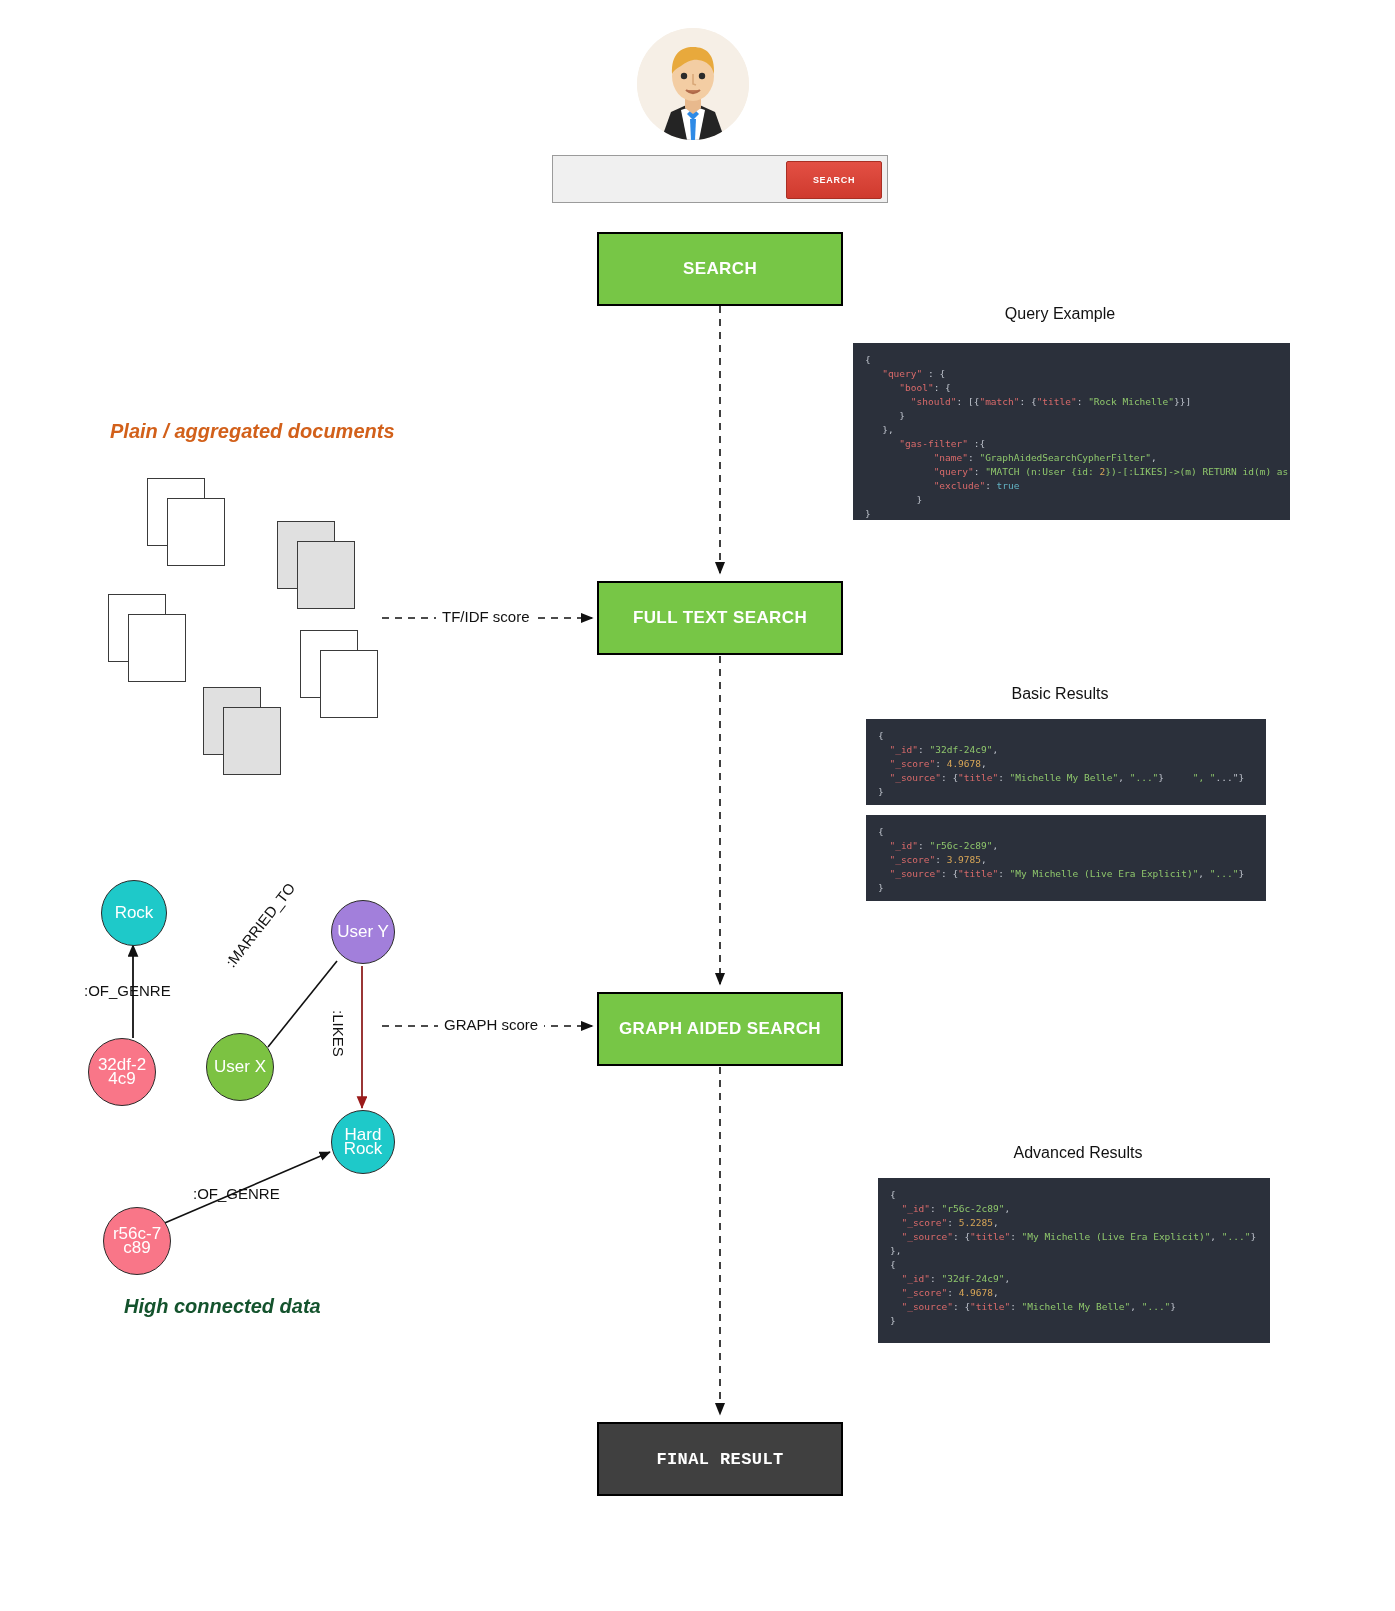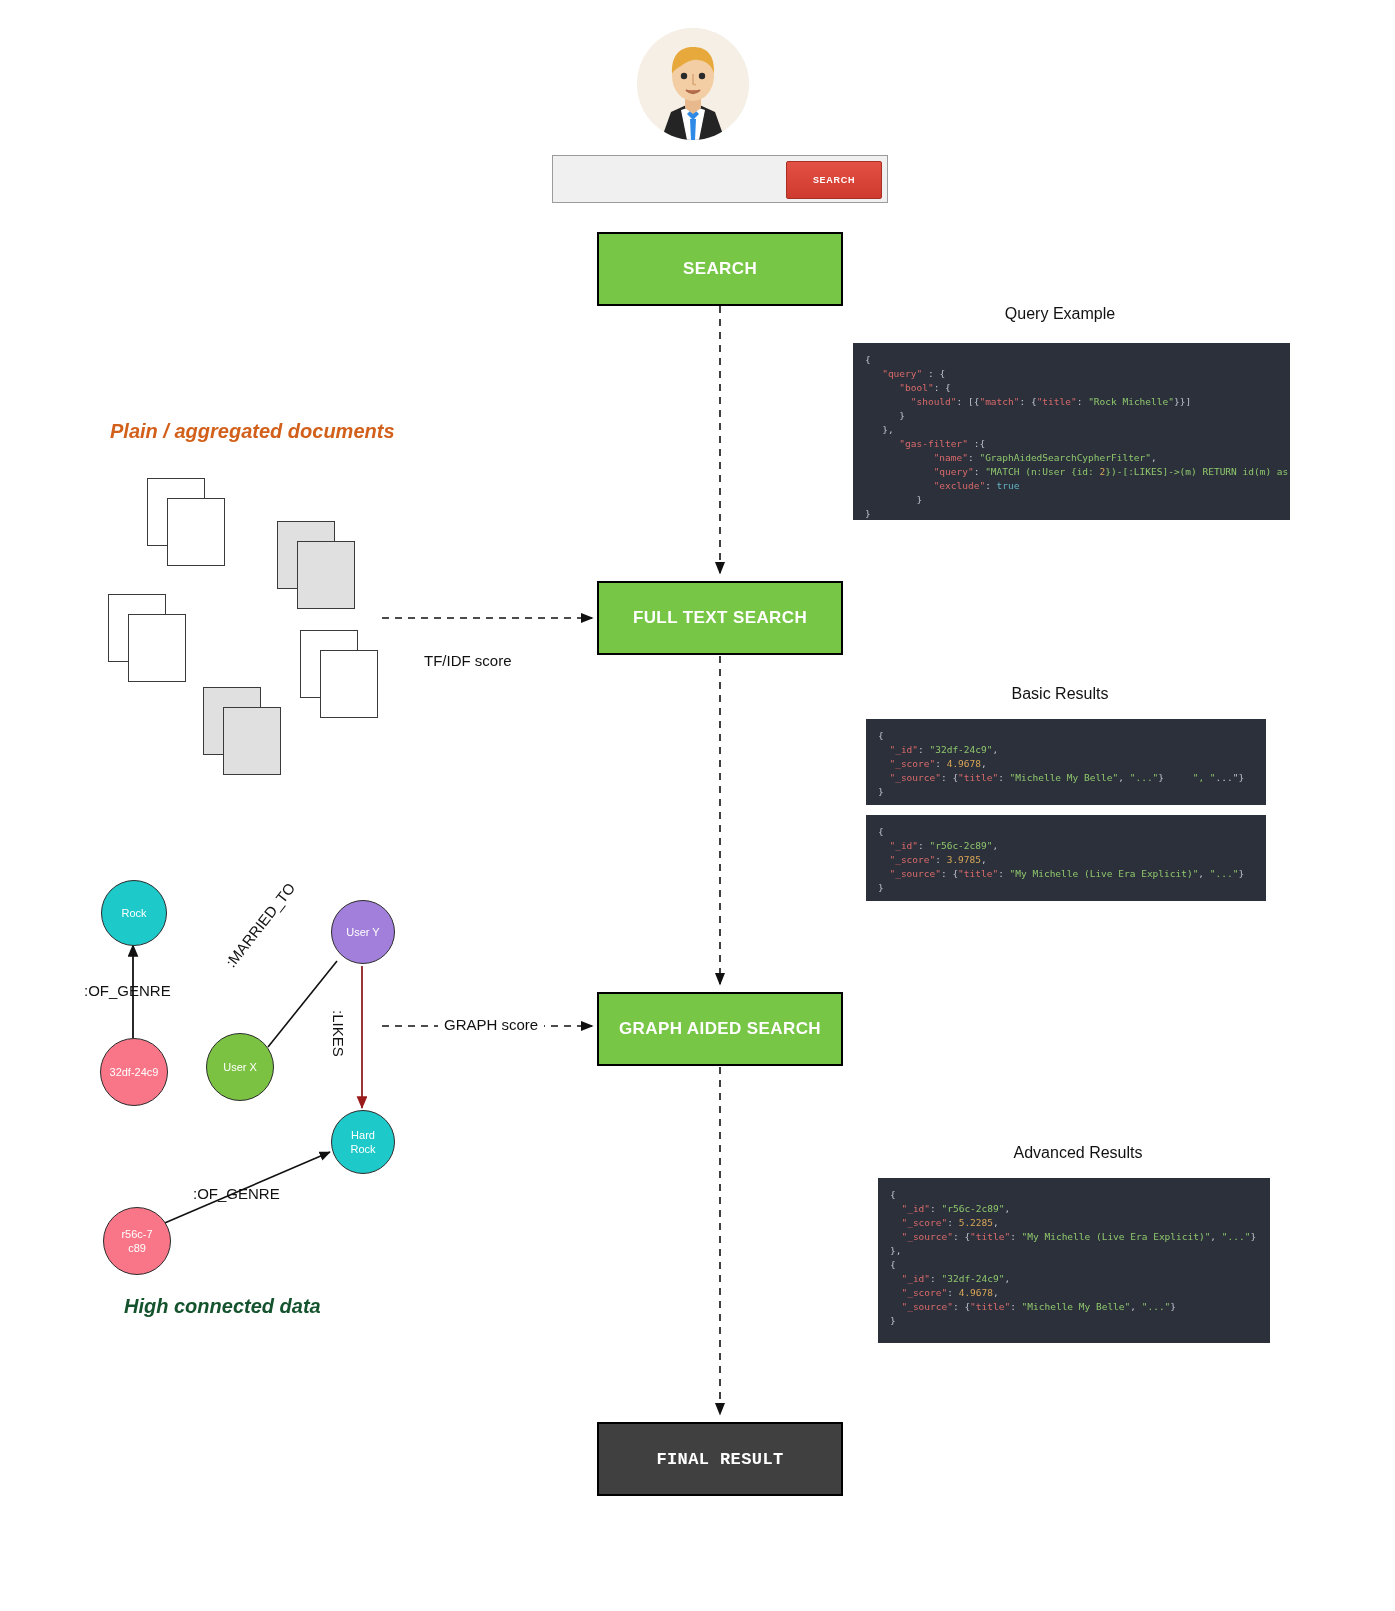--- a/index.html
+++ b/index.html
@@ -62,21 +62,21 @@
   #lbl-docs{left:110px;top:420px;color:#d2601a;}
   #lbl-graph{left:124px;top:1295px;color:#14532d;}
 
   
   .docstack{width:74px;height:74px;}
   .doc{position:absolute;width:58px;height:68px;border:1.4px solid #3a3a3a;box-sizing:border-box;}
   .doc.white{background:#ffffff;}
   .doc.gray{background:#e0e0e0;}
   .node{position:absolute;border-radius:50%;border:1.6px solid #2b2b2b;
         display:flex;align-items:center;justify-content:center;
-        color:#fff;font-size:11px;text-align:center;line-height:14px;}
+        color:#fff;font-size:17px;text-align:center;line-height:14px;}
   .n-cyan{background:#1ec9c9;}
   .n-pink{background:#f97688;}
   .n-green{background:#7cc242;}
   .n-purple{background:#a27fdb;}
 
   .glabel{position:absolute;font-size:15px;color:#111;white-space:nowrap;}
 
   
   #arrows{left:0;top:0;width:1395px;height:1611px;pointer-events:none;}
   .flowlabel{position:absolute;font-size:15px;color:#111;background:#fff;
@@ -148,21 +148,21 @@
 <div id="box-fts" class="abs pbox green">
   <span>FULL TEXT SEARCH</span>
 </div>
 <div id="box-gas" class="abs pbox green">
   <span>GRAPH AIDED SEARCH</span>
 </div>
 <div id="box-final" class="abs pbox pink">
   <span>FINAL RESULT</span>
 </div>
 
-<div class="abs flowlabel" style="left:418px;top:608px;margin-top:44px;">TF/IDF score</div>
+<div class="abs flowlabel" style="left:436px;top:608px;">TF/IDF score</div>
 <div class="abs flowlabel" style="left:438px;top:1016px;">GRAPH score</div>
 
 <div id="lbl-docs" class="abs ital">Plain / aggregated documents</div>
 <div id="lbl-graph" class="abs ital">High connected data</div>
 
 <div class="abs docstack" style="left:147px;top:478px;">
   <div class="doc white" style="left:0;top:0;"></div>
   <div class="doc white" style="left:20px;top:20px;"></div>
 </div>
 <div class="abs docstack" style="left:277px;top:521px;">
@@ -179,21 +179,21 @@
 </div>
 <div class="abs docstack" style="left:203px;top:687px;">
   <div class="doc gray" style="left:0;top:0;"></div>
   <div class="doc gray" style="left:20px;top:20px;"></div>
 </div>
 
 <div class="abs node n-cyan" style="left:101px;top:880px;width:64px;height:64px;">
   <span>Rock</span>
 </div>
 
-<div class="abs node n-pink" style="left:100px;top:1038px;width:66px;height:66px;flex-direction:row;">
+<div class="abs node n-pink" style="left:88px;top:1038px;width:66px;height:66px;flex-direction:column;">
   <span>32df-2</span>
   <span>4c9</span>
 </div>
 
 <div class="abs node n-green" style="left:206px;top:1033px;width:66px;height:66px;">
   <span>User X</span>
 </div>
 
 <div class="abs node n-purple" style="left:331px;top:900px;width:62px;height:62px;text-align:right;">
   <span>User Y</span>

